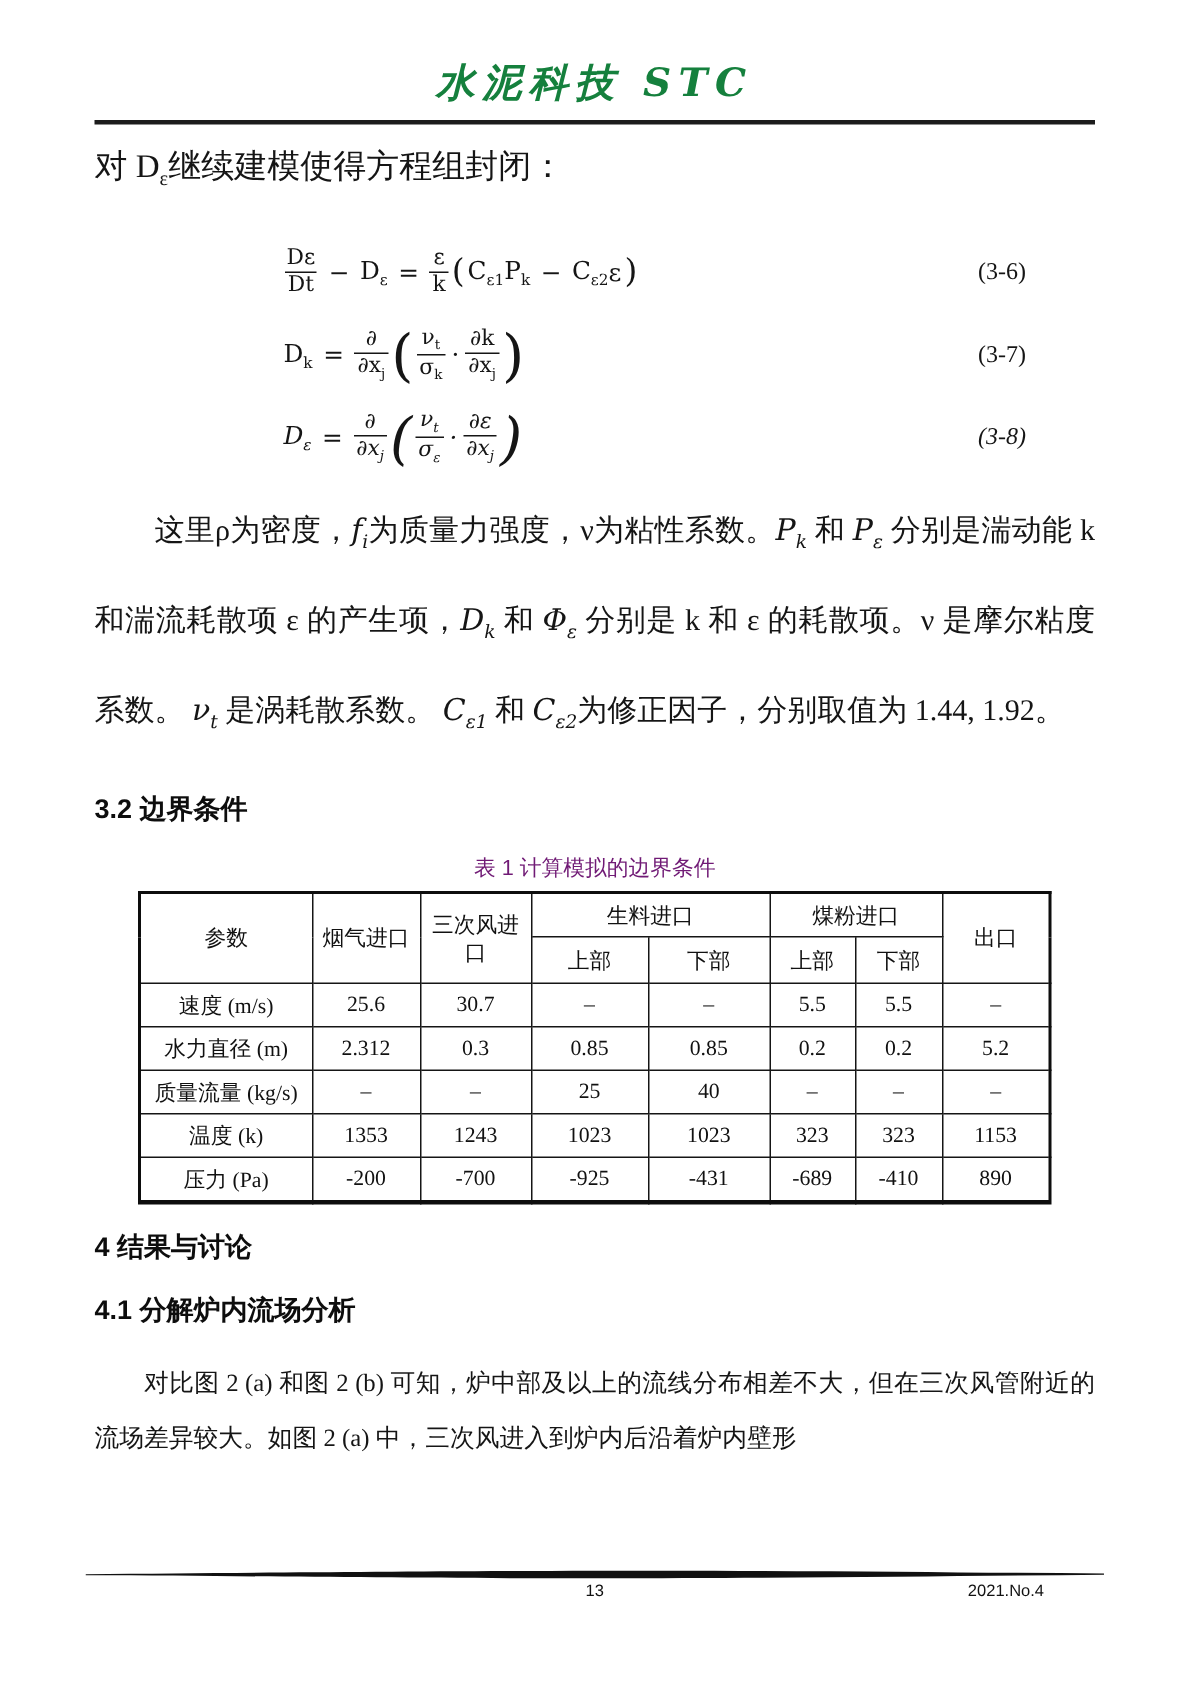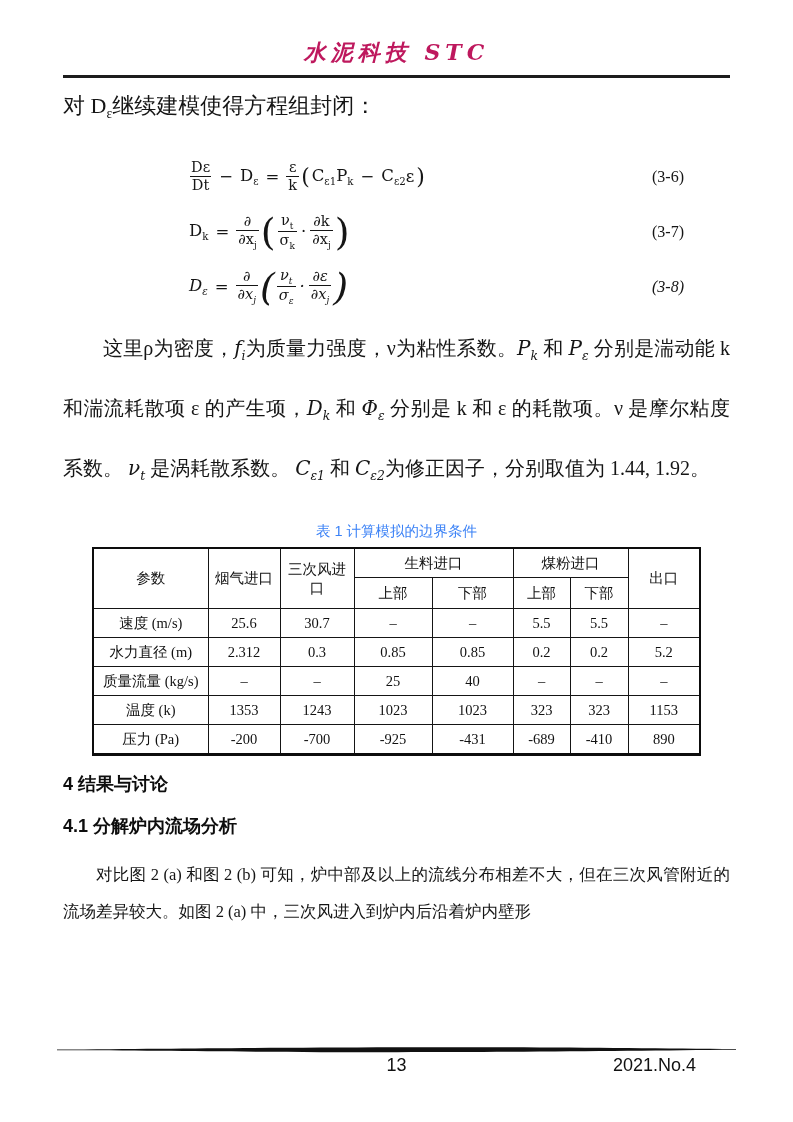--- a/index.html
+++ b/index.html
@@ -17,23 +17,23 @@
   .header {
     padding-top:38px;
     padding-bottom:7px;
     text-align:center;
     border-bottom:3px solid #1c1c1c;
   }
   .journal-title {
     font-family:"DejaVu Serif", serif;
     font-style:italic;
     font-weight:bold;
-    font-size:22px;
+    font-size:26px;
     letter-spacing:5px;
-    color:#be185d;
+    color:#15803d;
   }
 
   
   .intro {
     margin-top:14px;
     font-size:22px;
     line-height:27px;
   }
   sub { font-size:0.62em; }
 
@@ -93,21 +93,21 @@
     text-align:justify;
     text-indent:2em;
   }
 
   
   .tbl-caption {
     margin-top:11px;
     text-align:center;
     font-family:"Liberation Sans", sans-serif;
     font-size:14.5px;
-    color:#3b82f6;
+    color:#701a75;
   }
   table.bc {
     width:607px;
     margin:6px auto 0 auto;
     border-collapse:collapse;
     table-layout:fixed;
     font-size:14.5px;
     text-align:center;
     color:#111;
   }
@@ -122,21 +122,21 @@
   table.bc tr.subhead th { height:30px; }
 
   
   .footer { position:absolute; left:57px; right:57px; top:1045px; }
   .footer-divider { display:block; width:100%; height:9px; }
   .footer-text {
     position:relative;
     height:16px;
     margin-top:1px;
     font-family:"Liberation Sans", sans-serif;
-    font-size:18px;
+    font-size:11px;
     color:#111;
   }
   .page-num { position:absolute; left:50%; transform:translateX(-50%); }
   .issue { position:absolute; right:40px; }
 </style>
 </head>
 <body>
 
 <div class="page">
 
@@ -209,20 +209,21 @@
           <span class="den"><span>∂x</span><sub>j</sub></span>
         </span>
       <span class="bigp">)</span>
       <span class="eq-num">(3-8)</span>
     </div>
 
   </div>
 
   <p class="sym-para"><span>这里ρ为密度，</span><span class="im"><span>f</span><sub>i</sub></span><span>为质量力强度，ν为粘性系数。</span><span class="im"><span>P</span><sub>k</sub></span><span> 和 </span><span class="im"><span>P</span><sub>ε</sub></span><span> 分别是湍动能 k 和湍流耗散项 ε 的产生项，</span><span class="im"><span>D</span><sub>k</sub></span><span> 和 </span><span class="im"><span>Φ</span><sub>ε</sub></span><span> 分别是 k 和 ε 的耗散项。ν 是摩尔粘度系数。 </span><span class="im"><span>ν</span><sub>t</sub></span><span> 是涡耗散系数。 </span><span class="im"><span>C</span><sub>ε1</sub></span><span> 和 </span><span class="im"><span>C</span><sub>ε2</sub></span><span>为修正因子，分别取值为 1.44, 1.92。</span></p>
 
+  <h3 class="h-sec">3.2 边界条件</h3>
 
   <div class="tbl-caption">表 1 计算模拟的边界条件</div>
   <table class="bc">
     <colgroup>
       <col style="width:115px">
         <col style="width:72px">
         <col style="width:74px">
       <col style="width:78px">
         <col style="width:81px">
         <col style="width:57px">

